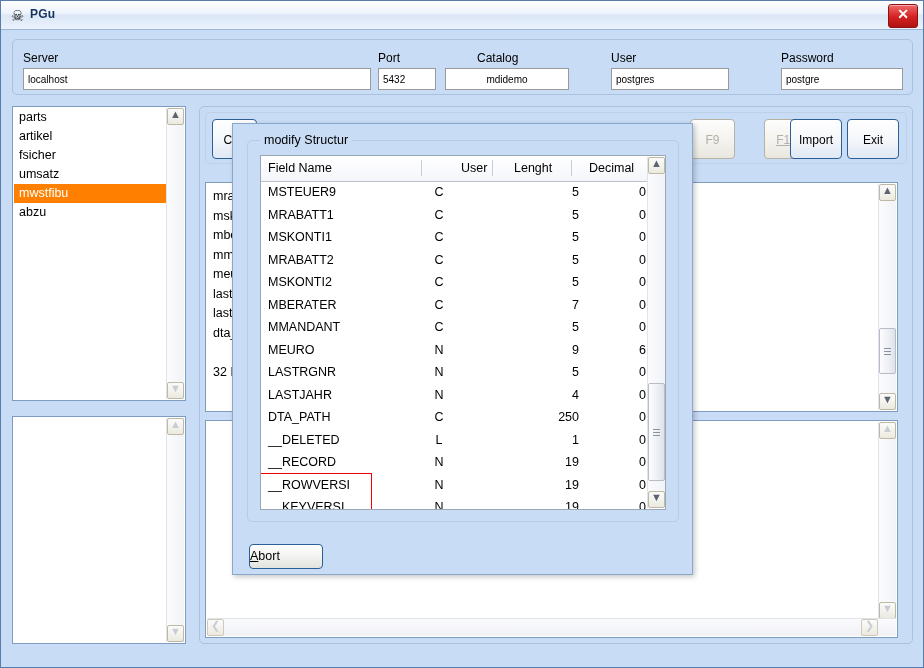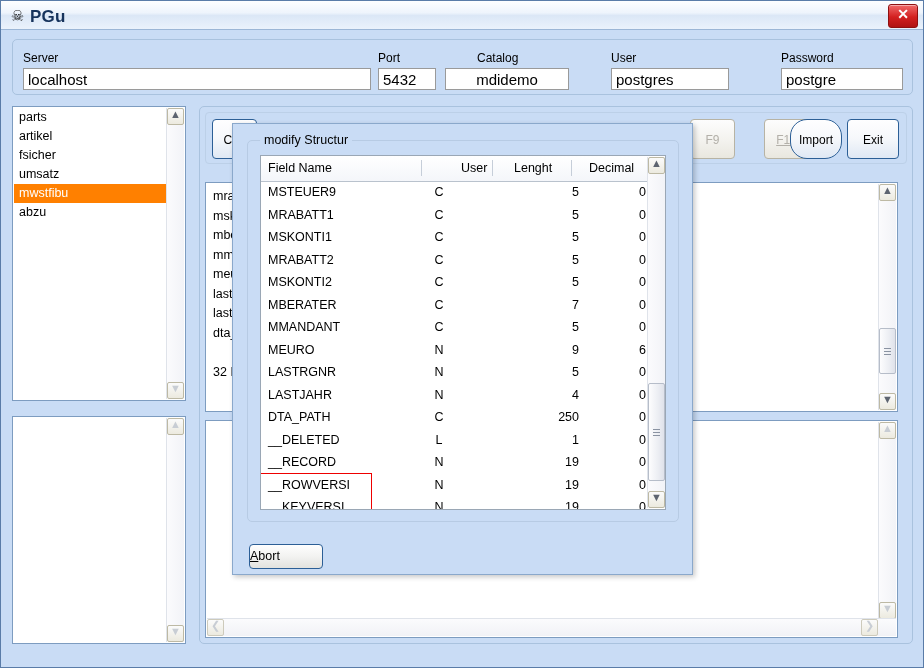--- a/index.html
+++ b/index.html
@@ -7,35 +7,35 @@
 
   .app{position:relative;width:924px;height:668px;overflow:hidden;
        border:1px solid #5a7ca8;box-sizing:border-box;background:#c9dcf5;}
 
   
   .titlebar{position:absolute;left:0;top:0;width:922px;height:29px;
             background:linear-gradient(#fdfeff 0%,#eef4fc 42%,#dbe7f6 52%,#eaf2fc 100%);
             border-bottom:1px solid #9bb6d6;box-sizing:border-box;}
   .tb-icon{position:absolute;left:8px;top:6px;width:17px;height:17px;font-size:15px;line-height:17px;
            text-align:center;color:#1d1d1d;}
-  .tb-title{position:absolute;left:29px;top:6px;font-size:17px;font-weight:bold;color:#16335c;
+  .tb-title{position:absolute;left:29px;top:6px;font-size:12px;font-weight:bold;color:#16335c;
             letter-spacing:.2px;}
   .tb-close{position:absolute;right:5px;top:3px;width:28px;height:22px;
             background:linear-gradient(#f06a6a,#d32020 55%,#b01313);
             border:1px solid #8e1010;border-radius:3px;cursor:pointer;
             box-shadow:inset 0 1px 0 rgba(255,255,255,.45);}
   .tb-close:after{content:"✕";position:absolute;left:0;right:0;top:1px;text-align:center;
                   color:#fff;font-size:14px;font-weight:bold;}
 
   
   .conn-group{position:absolute;left:11px;top:38px;width:901px;height:56px;
               background:#c9dcf5;border:1px solid #a9c2de;border-radius:5px;box-sizing:border-box;}
   .fld-label{position:absolute;font-size:12px;color:#000;}
   .fld{position:absolute;height:22px;background:#fff;border:1px solid #9a9a9a;
-       box-sizing:border-box;font-family:"Liberation Sans",sans-serif;font-size:15px;
+       box-sizing:border-box;font-family:"Liberation Sans",sans-serif;font-size:10px;
        color:#000;padding:2px 4px;outline:none;}
 
   
   .panel{position:absolute;background:#fff;border:1px solid #7d9cc0;box-sizing:border-box;}
   .listbox{position:absolute;left:11px;top:105px;width:174px;height:295px;}
   .listbox2{position:absolute;left:11px;top:415px;width:174px;height:228px;}
   .li{height:19px;line-height:19px;padding-left:5px;font-size:12.5px;white-space:nowrap;cursor:pointer;}
   .li.sel{background:#ff8000;color:#fff;}
   .list-inner{position:absolute;left:1px;top:1px;right:18px;bottom:1px;overflow:hidden;}
 
@@ -157,21 +157,21 @@
         </div>
     </div>
   </div>
 
   <div class="main-group">
 
     <div class="btnbar">
       <div class="fbtn on" style="left:6px;">Con</div>
       <div class="fbtn" style="left:484px;">F9</div>
       <div class="fbtn" style="left:558px;text-decoration:underline;">F10</div>
-      <div class="fbtn on wide" style="left:584px;border-radius:17px;">Import</div>
+      <div class="fbtn on wide" style="left:584px;">Import</div>
       <div class="fbtn on wide" style="left:641px;">Exit</div>
     </div>
 
     <div class="txtpanel" style="left:5px;top:75px;width:693px;height:230px;">
       <div class="behind-text">mra
 msk
 mbe
 mm
 meu
 last

